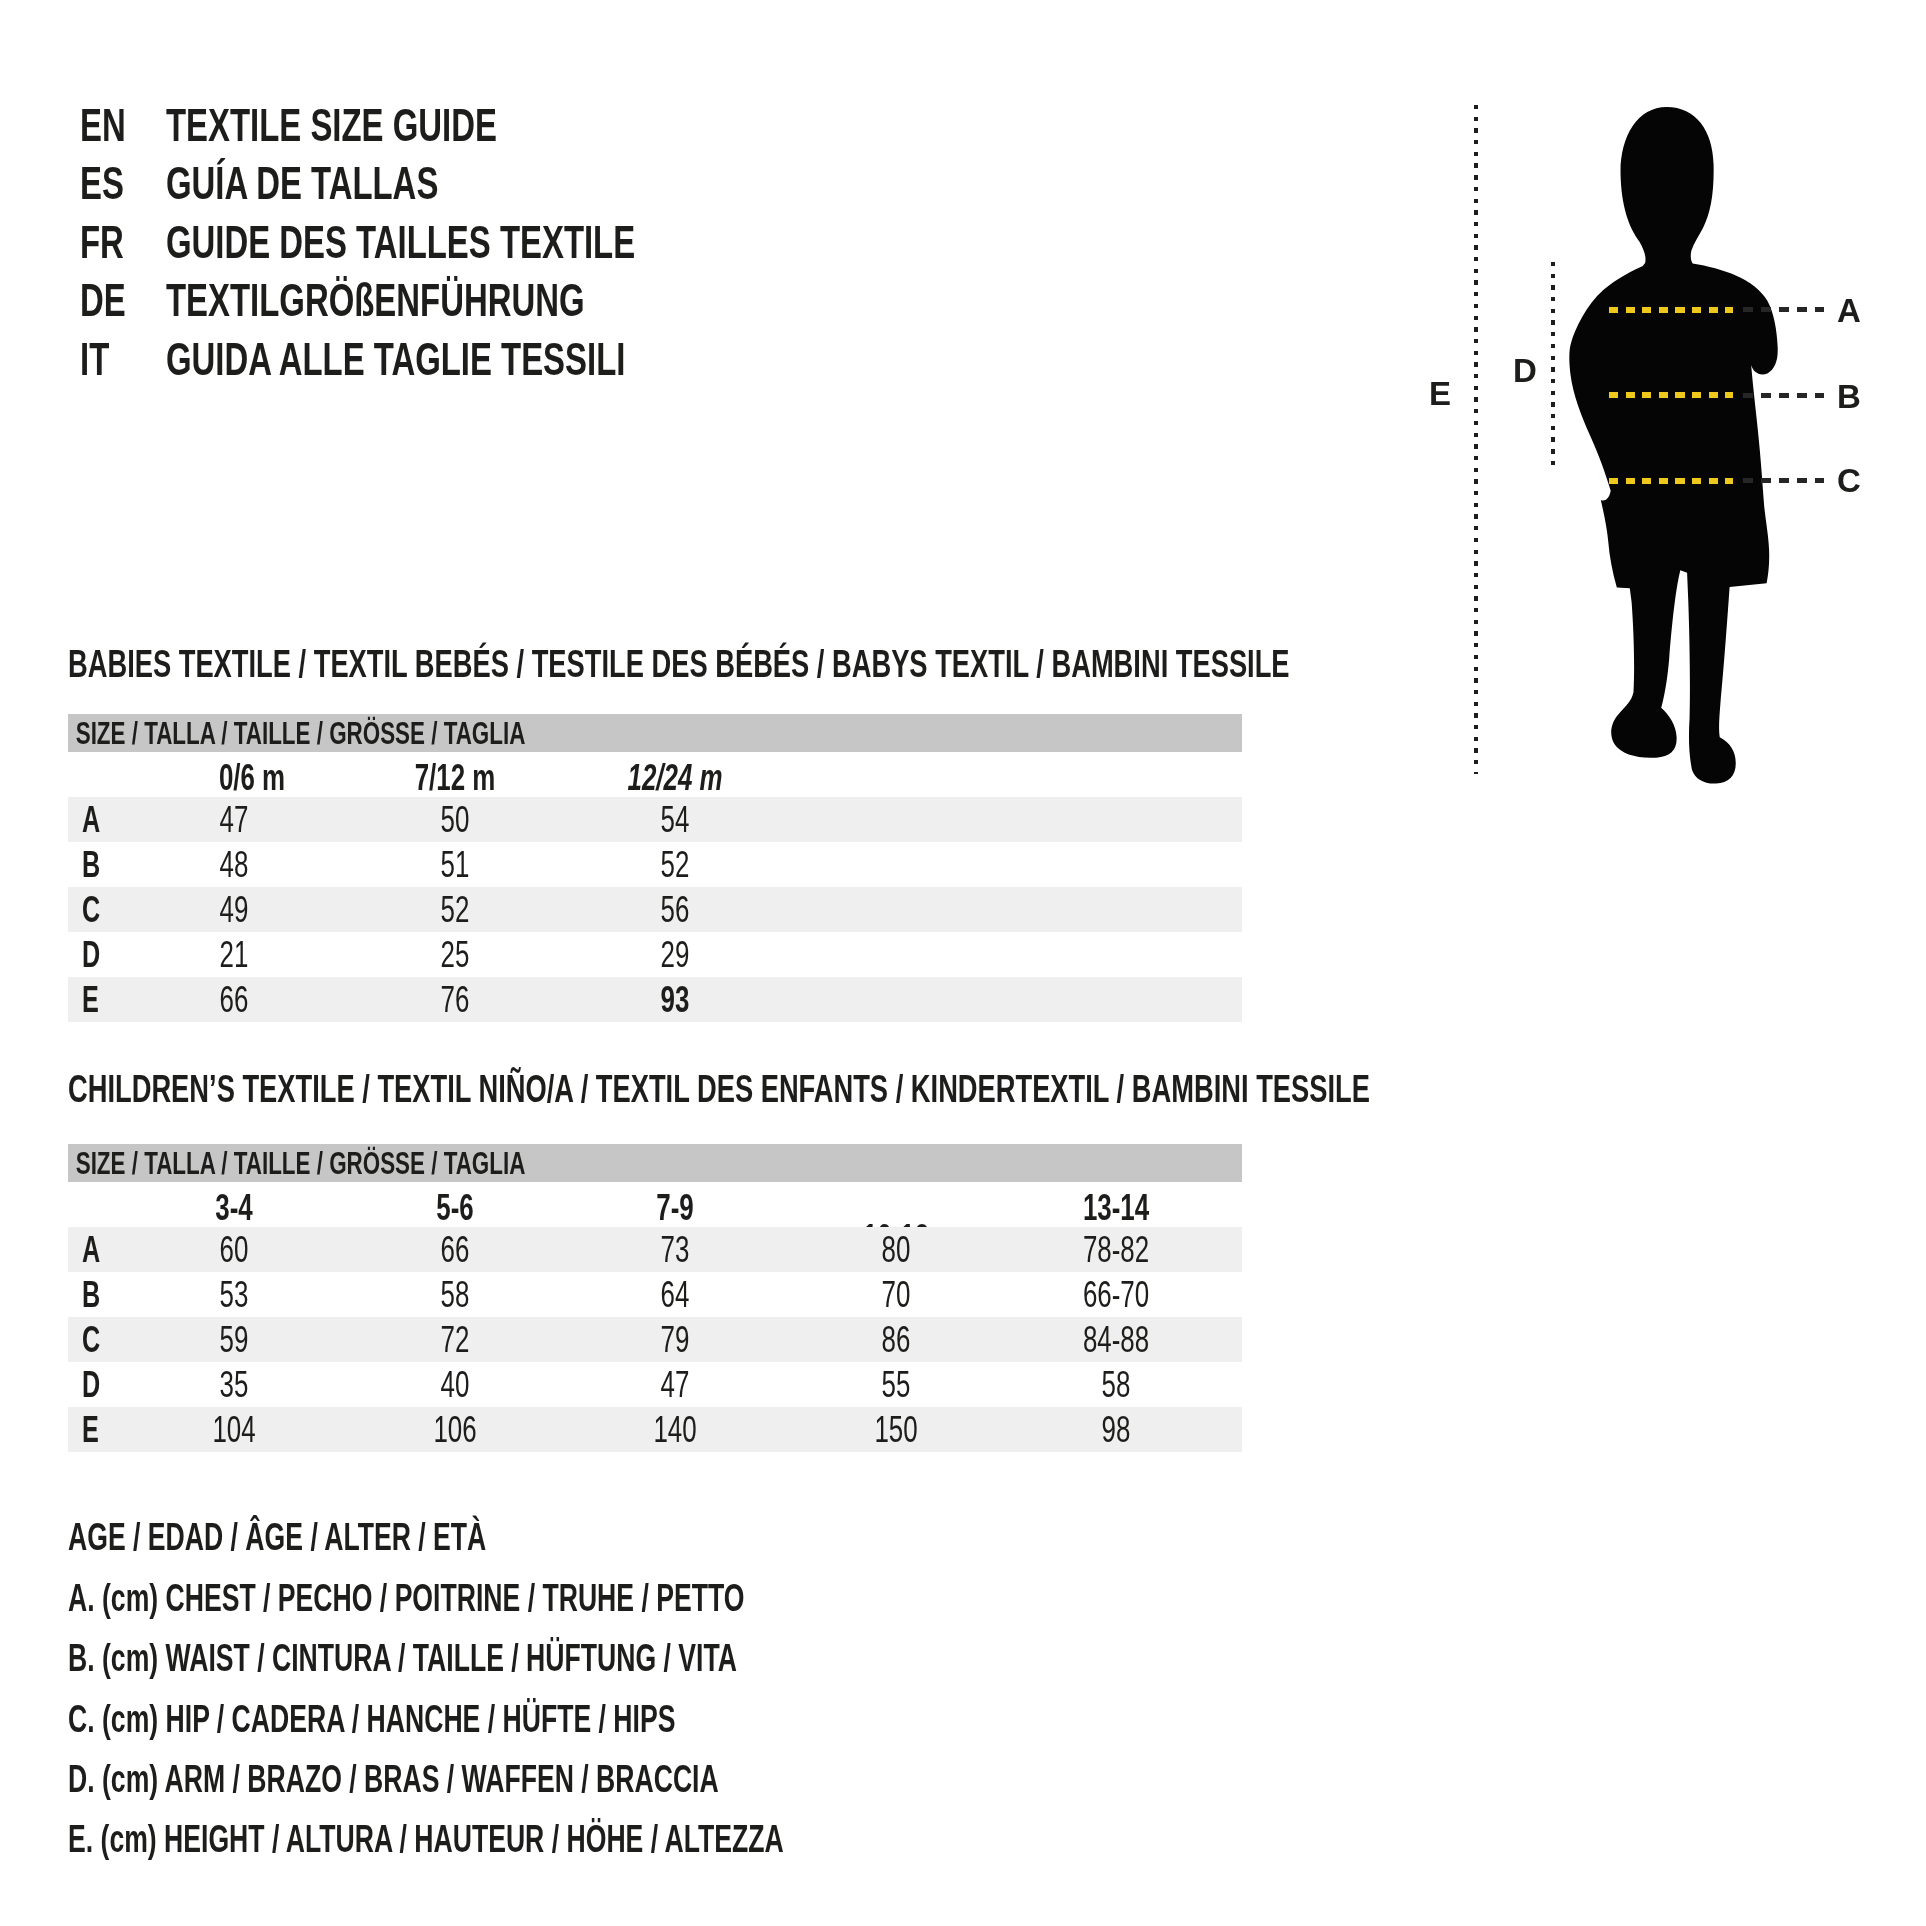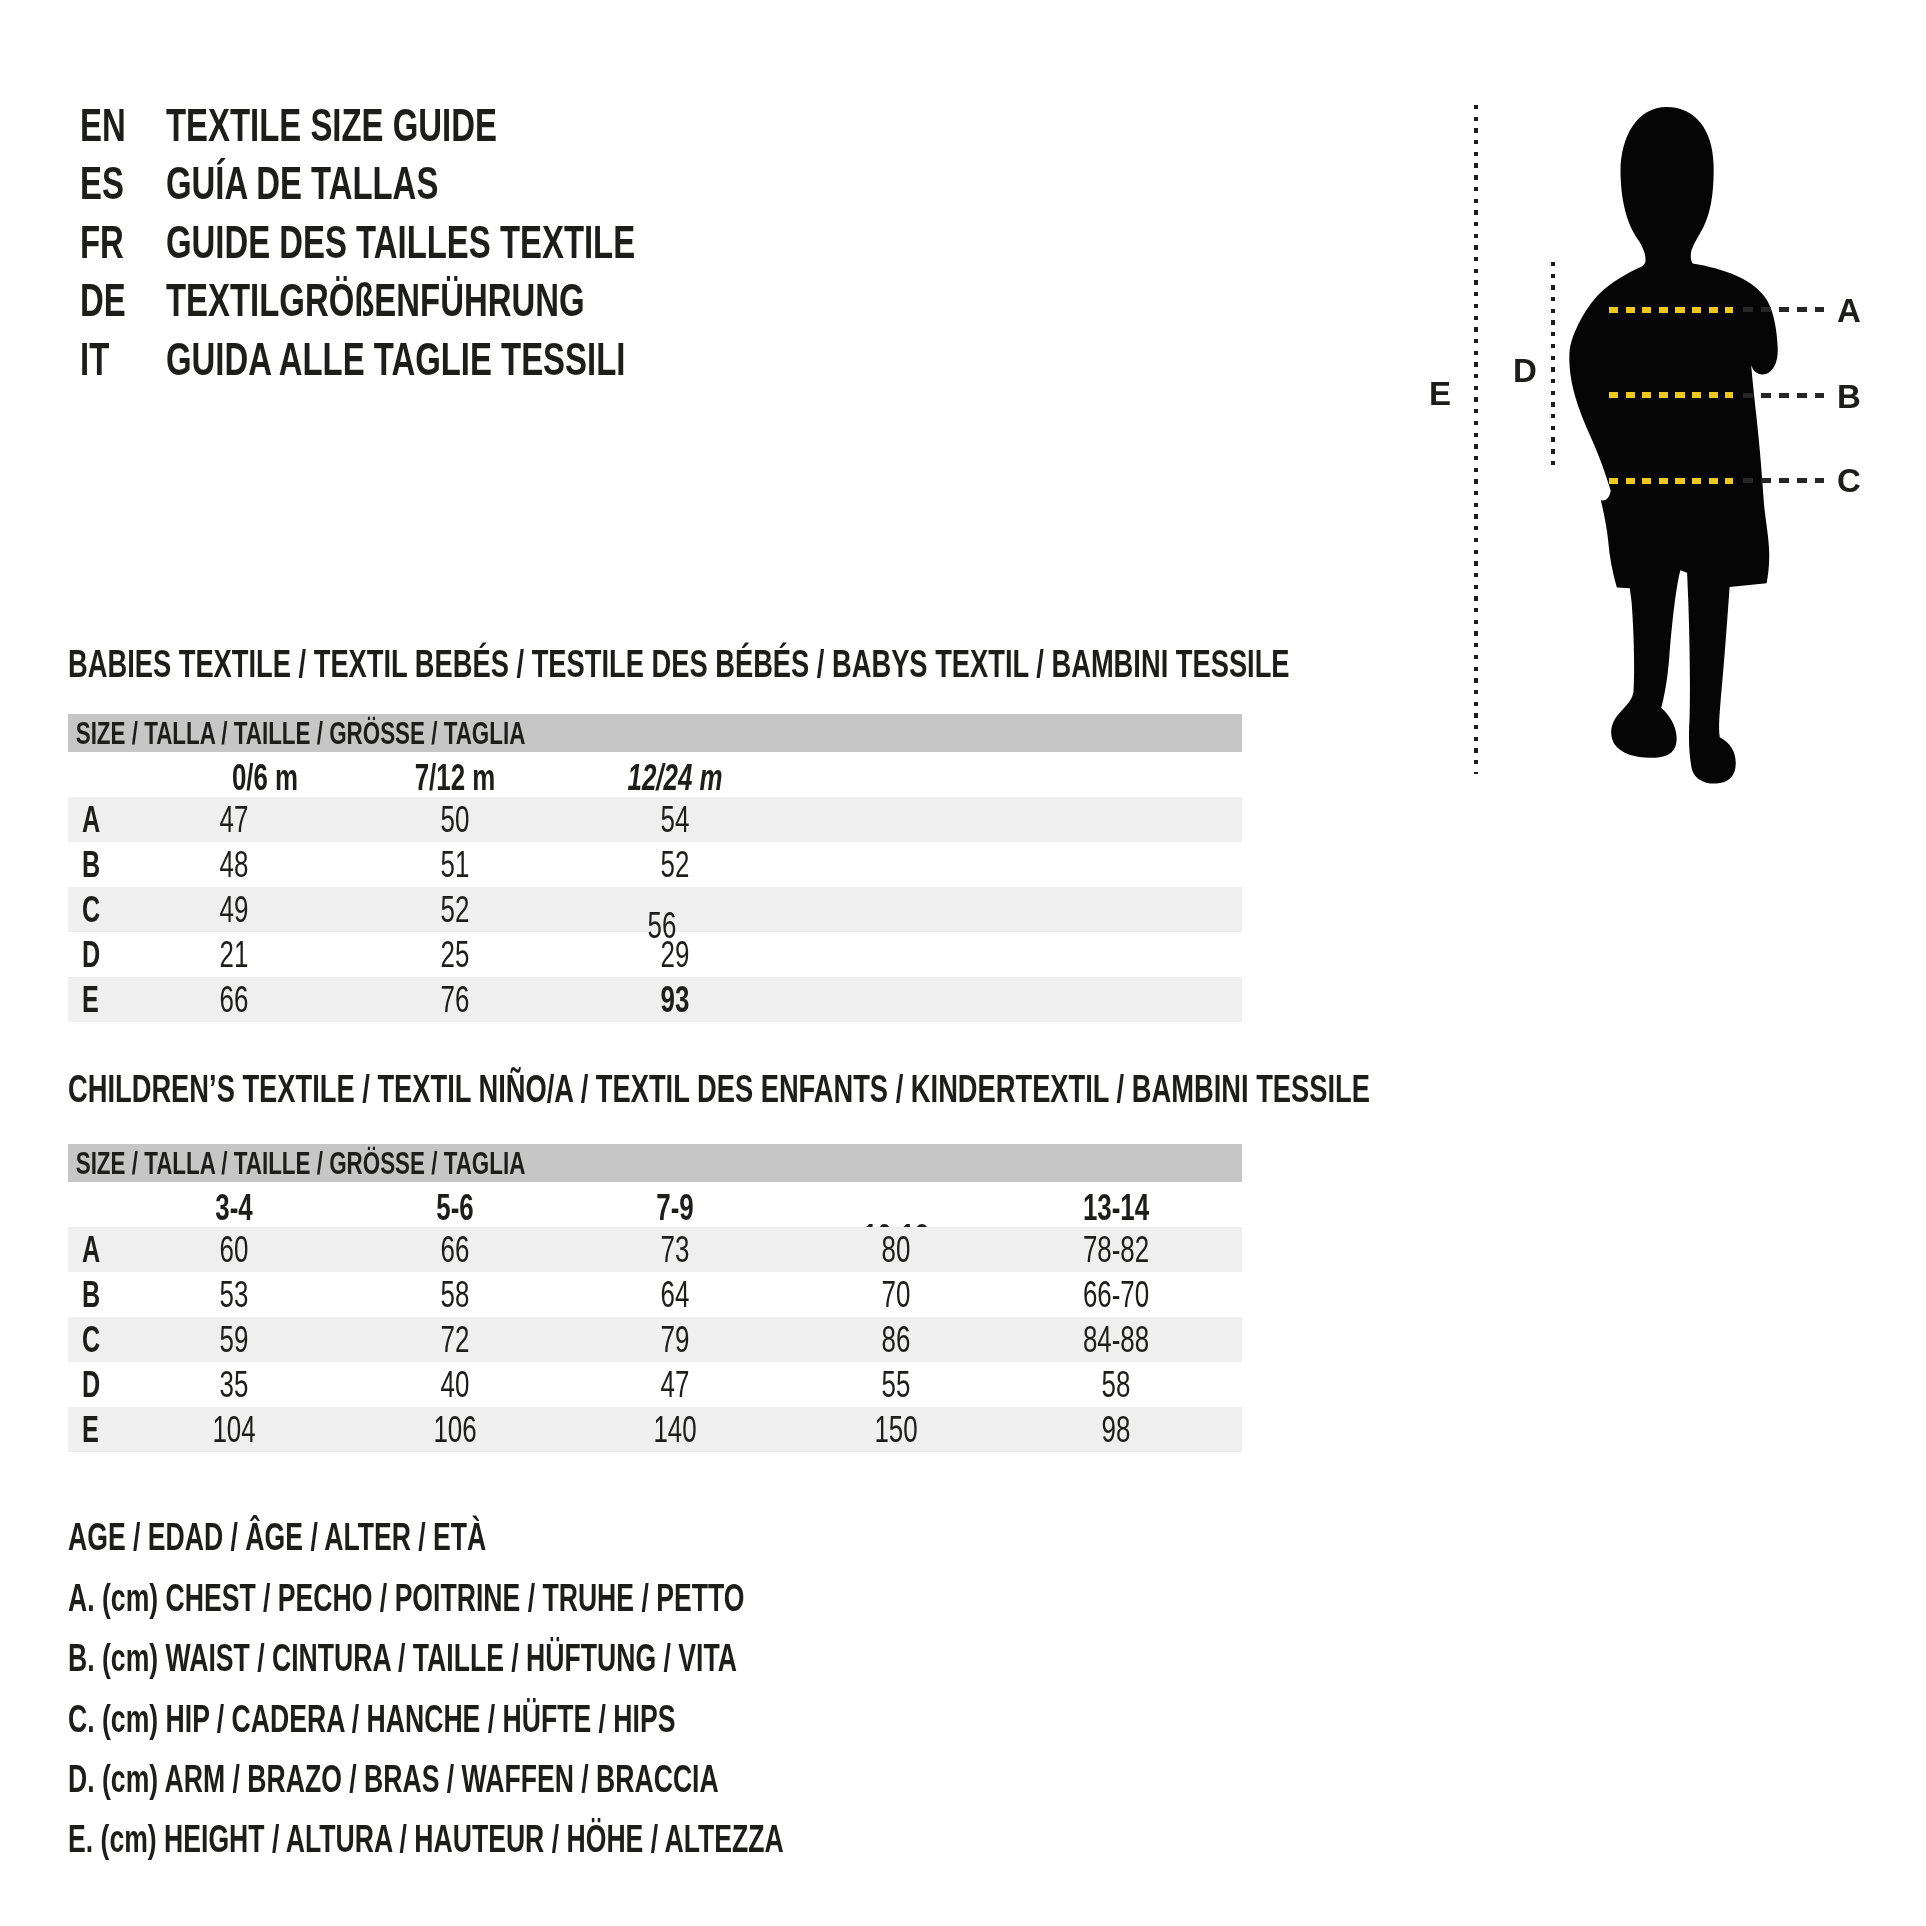--- a/index.html
+++ b/index.html
@@ -125,42 +125,42 @@
 </div>
 
 <div class="abs">
   <div class="abs section-heading" style="top:642px;">
     <span class="cnd">BABIES TEXTILE / TEXTIL BEBÉS / TESTILE DES BÉBÉS / BABYS TEXTIL / BAMBINI TESSILE</span>
   </div>
   <div class="abs size-bar" style="top:714px;">
     <span class="cnd">SIZE / TALLA / TAILLE / GRÖSSE / TAGLIA</span>
   </div>
   <div class="abs" style="left:68px;top:760px;width:1174px;">
-    <div class="abs col-head cell" style="left:58px;text-align:right;"><span class="cndc">0/6 m</span></div>
+    <div class="abs col-head cell" style="left:92px;"><span class="cndc">0/6 m</span></div>
     <div class="abs col-head cell" style="left:295px;"><span class="cndc">7/12 m</span></div>
     <div class="abs col-head cell" style="left:515px;font-style:italic;"><span class="cndc">12/24 m</span></div>
   </div>
 
   <div class="abs t-row striped" style="top:797px;">
     <span class="row-label"><span class="cnd">A</span></span>
     <div class="cell" style="left:74px;"><span class="cndc">47</span></div>
     <div class="cell" style="left:295px;"><span class="cndc">50</span></div>
     <div class="cell" style="left:515px;"><span class="cndc">54</span></div>
   </div>
   <div class="abs t-row" style="top:842px;">
     <span class="row-label"><span class="cnd">B</span></span>
     <div class="cell" style="left:74px;"><span class="cndc">48</span></div>
     <div class="cell" style="left:295px;"><span class="cndc">51</span></div>
     <div class="cell" style="left:515px;"><span class="cndc">52</span></div>
   </div>
   <div class="abs t-row striped" style="top:887px;">
     <span class="row-label"><span class="cnd">C</span></span>
     <div class="cell" style="left:74px;"><span class="cndc">49</span></div>
     <div class="cell" style="left:295px;"><span class="cndc">52</span></div>
-    <div class="cell" style="left:502px;margin-top:16px;"><span class="cndc">56</span></div>
+    <div class="cell" style="left:515px;"><span class="cndc">56</span></div>
   </div>
   <div class="abs t-row" style="top:932px;">
     <span class="row-label"><span class="cnd">D</span></span>
     <div class="cell" style="left:74px;"><span class="cndc">21</span></div>
     <div class="cell" style="left:295px;"><span class="cndc">25</span></div>
     <div class="cell" style="left:515px;"><span class="cndc">29</span></div>
   </div>
   <div class="abs t-row striped" style="top:977px;">
     <span class="row-label"><span class="cnd">E</span></span>
     <div class="cell" style="left:74px;"><span class="cndc">66</span></div>

